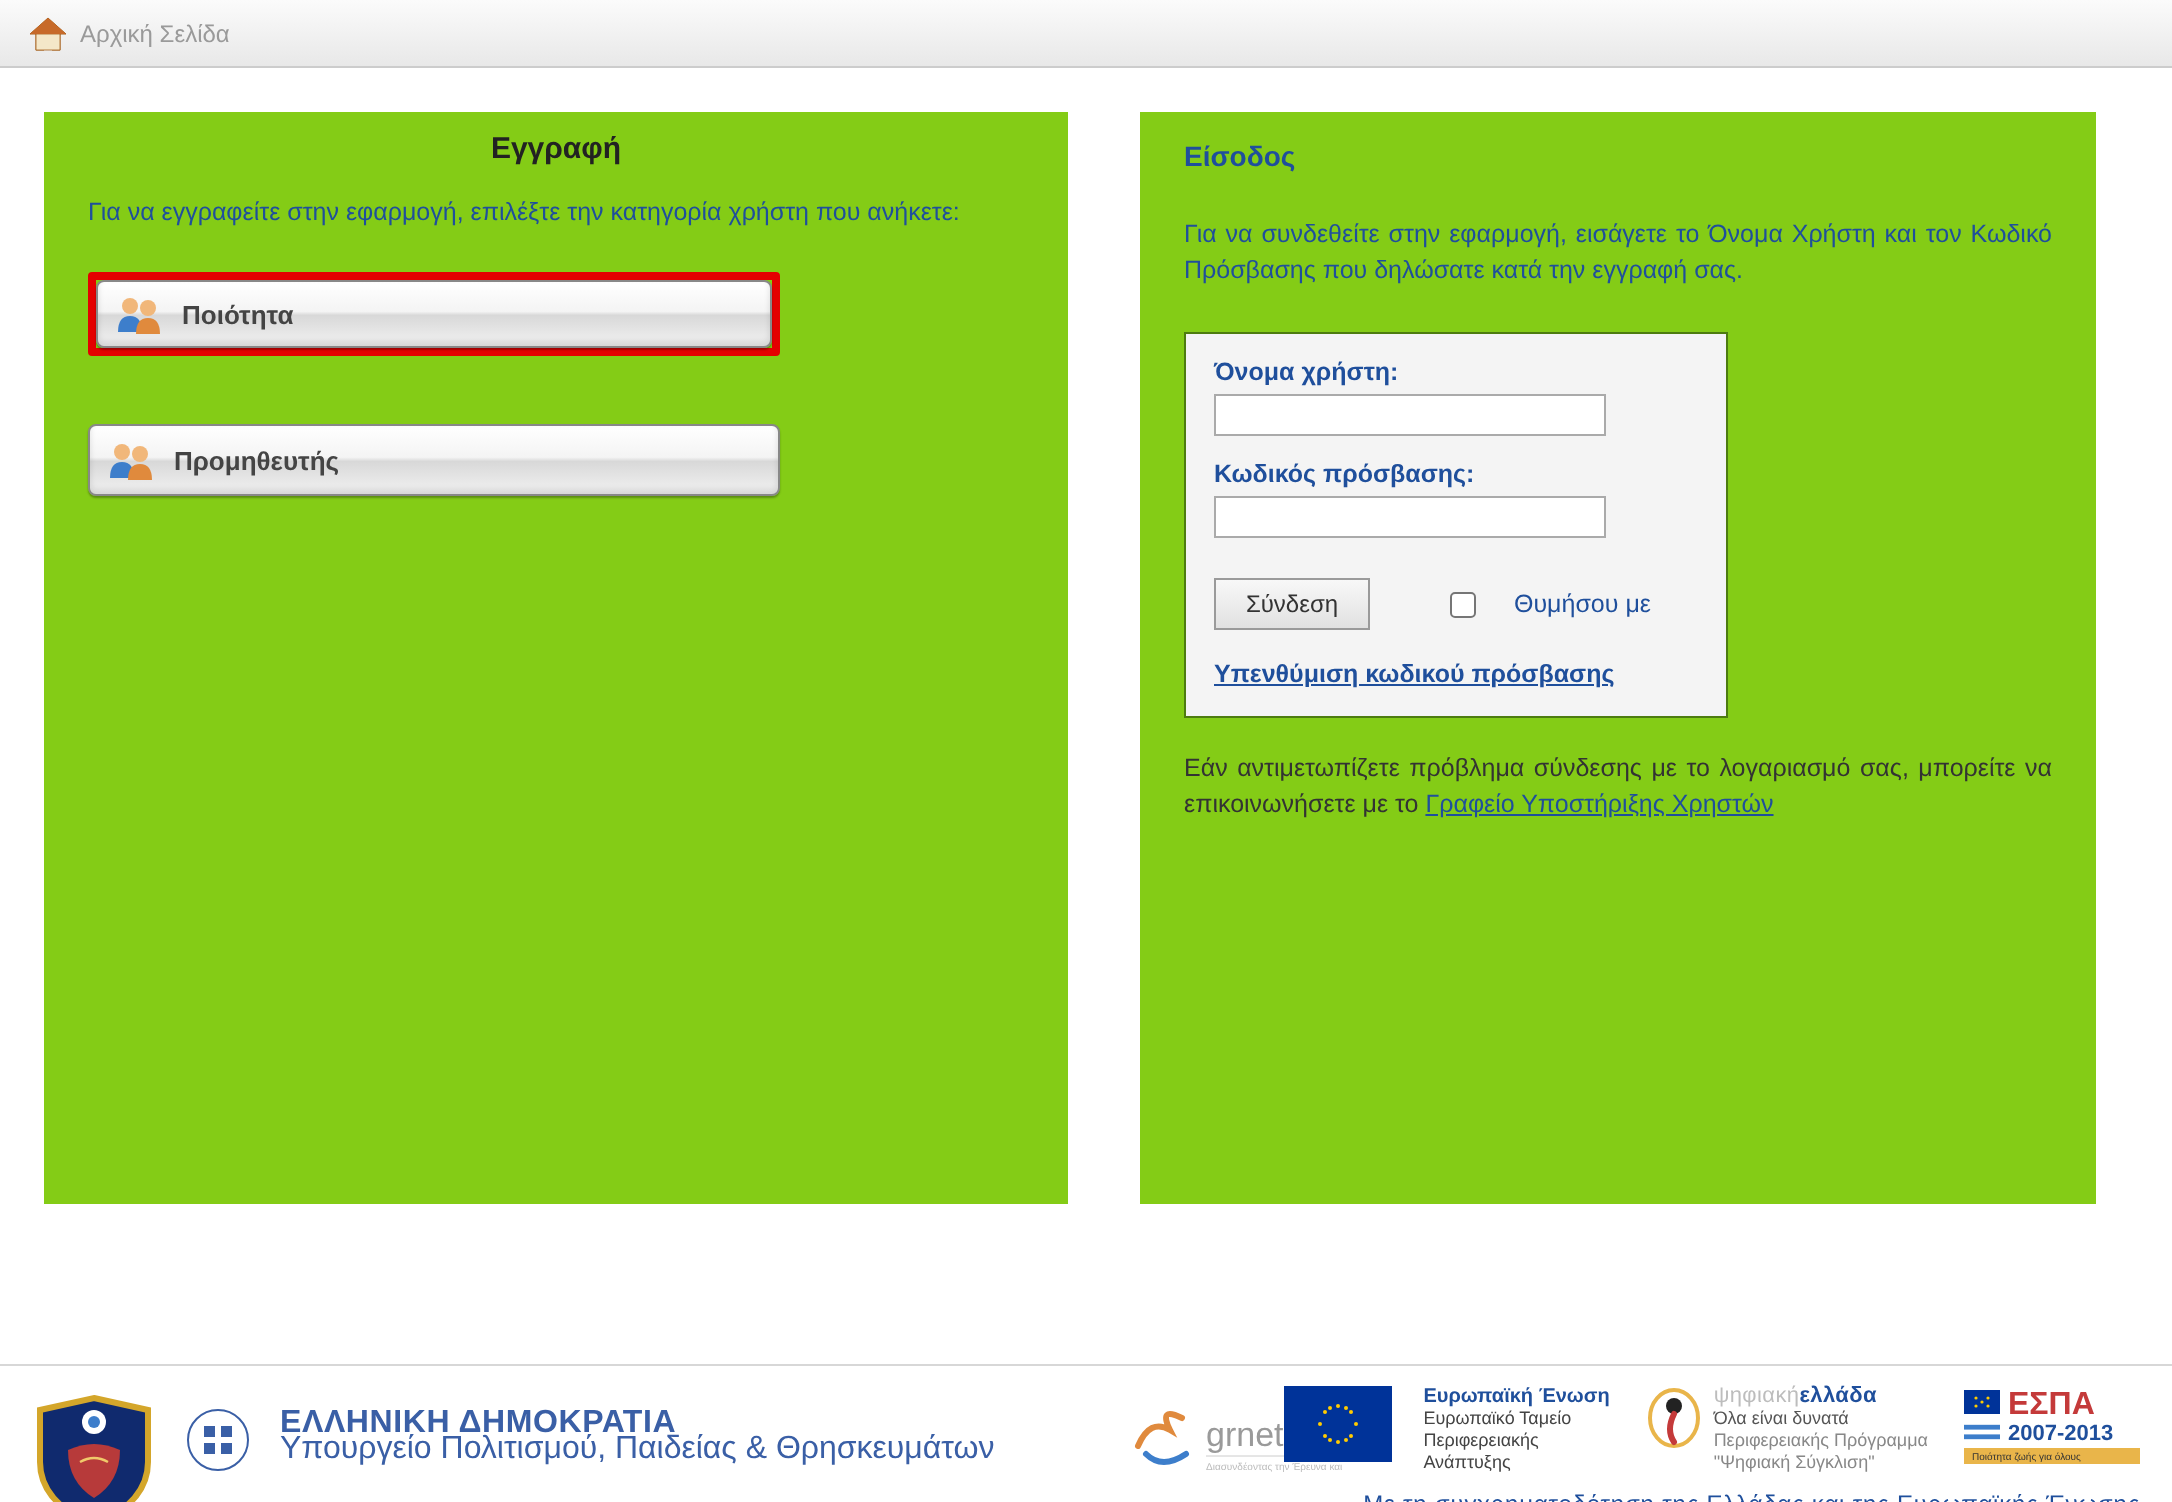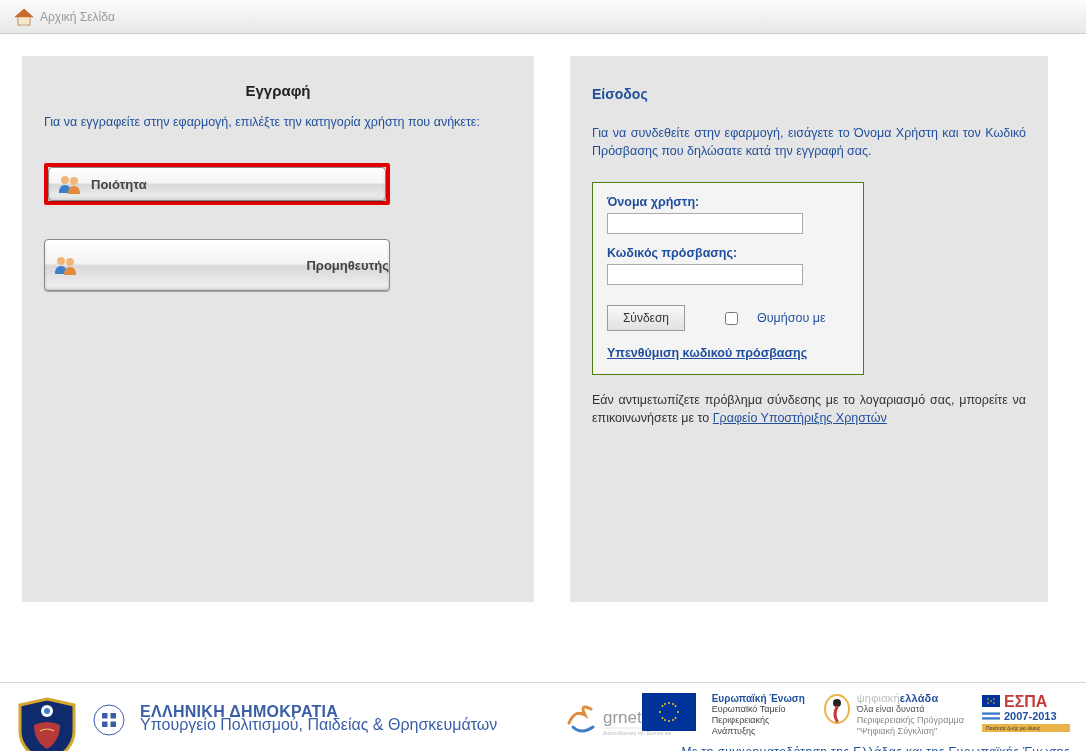--- a/index.html
+++ b/index.html
@@ -26,37 +26,37 @@
     gap: 6px;
     cursor: pointer;
   }
   .home-icon svg { display: block; }
   .main {
     display: flex;
     gap: 36px;
     padding: 22px 22px 80px 22px;
   }
   .panel {
-    background: #e5e5e5;
+    background: #84cc16;
     min-height: 546px;
-    padding: 20px 22px;
+    padding: 4px 22px;
   }
   .panel-left { width: 512px; }
   .panel-right { width: 478px; }
   .reg-title {
     font-weight: bold;
     font-size: 15px;
     color: #222;
     text-align: center;
     padding: 6px 0 16px 0;
   }
   .reg-subtitle {
     color: #1f4f9c;
     font-size: 12.5px;
-    margin-bottom: 34px;
+    margin-bottom: 23px;
   }
   .role-btn-wrap {
     width: 346px;
     height: 42px;
     margin-bottom: 34px;
     position: relative;
   }
   .role-btn-wrap.highlight {
     border: 4px solid #e40000;
     border-radius: 2px;
@@ -72,22 +72,21 @@
     align-items: center;
     padding-left: 8px;
     gap: 8px;
     color: #444;
     font-weight: bold;
     font-size: 13px;
     cursor: pointer;
     box-shadow: inset 0 -2px 3px rgba(0,0,0,0.12), 0 1px 1px rgba(0,0,0,0.3);
   }
   .role-btn-wrap:not(.highlight) .role-btn {
-    height: 52px;
-    justify-content: space-between;
+    height: 36px;
   }
   .role-icon svg { display:block; }
 
   .login-title {
     font-weight: bold;
     font-size: 14px;
     color: #1f4f9c;
     margin: 10px 0 22px 0;
   }
   .login-subtitle {

